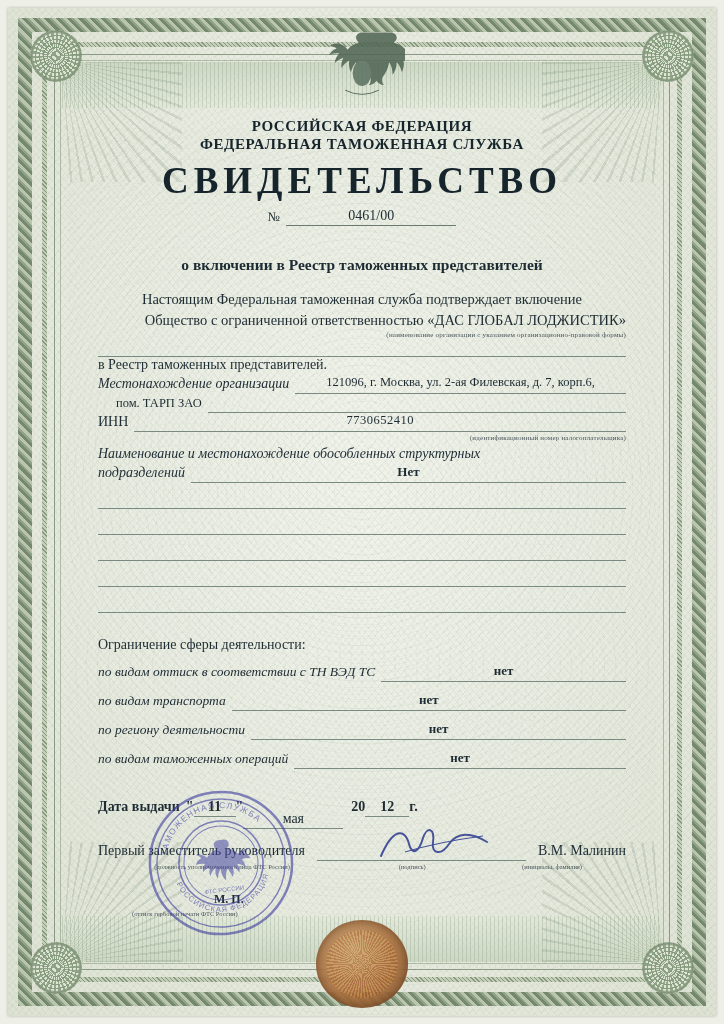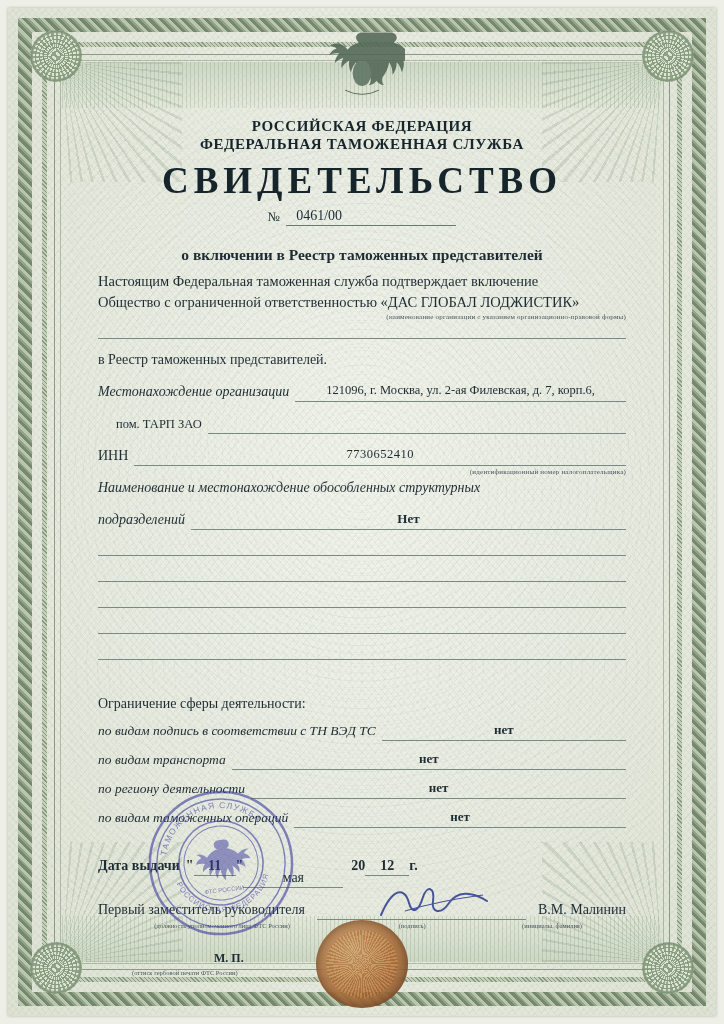--- a/index.html
+++ b/index.html
@@ -192,39 +192,41 @@
     align-items: flex-end;
     gap: 6px;
     margin-top: 6px;
   }
   .numrow .no {
     font-size: 13px;
     padding-bottom: 1px;
   }
   .numrow .val {
     min-width: 150px;
+    text-align: center;
     border-bottom: 1px solid #6a7a70;
     font-size: 14px;
     padding: 0 10px 1px;
   }
 
   .subtitle {
     text-align: center;
     font-weight: bold;
     font-size: 15.5px;
-    margin-top: 20px;
+    margin-top: 30px;
   }
 
   .para {
+    text-align: center;
     font-size: 14.5px;
-    margin-top: 8px;
+    margin-top: 16px;
     line-height: 1.35;
   }
   .orgname {
-    text-align: left;
+    text-align: right;
     font-size: 14.5px;
     margin-top: 2px;
   }
   .caption {
     text-align: right;
     font-size: 7px;
     color: #4a565c;
     letter-spacing: .2px;
     margin-top: 2px;
   }
@@ -232,21 +234,20 @@
   .rule-line {
     border-bottom: 1px solid #7a8a80;
     height: 0;
     margin-top: 17px;
   }
 
   .line-row {
     position: relative;
     display: flex;
     align-items: flex-end;
-    margin-top: 13px;
     font-size: 14px;
   }
   .line-row .lbl {
     white-space: nowrap;
     padding-right: 6px;
     padding-bottom: 2px;
   }
   .line-row .lbl.italic { font-style: italic; }
   .line-row .fill {
     flex: 1;
@@ -261,21 +262,21 @@
   .inn-val { letter-spacing: .5px; }
 
   .blankline {
     border-bottom: 1px solid #7a8a80;
     height: 0;
     margin-top: 25px;
   }
 
   .section-title {
     font-size: 14px;
-    margin-top: 36px;
+    margin-top: 24px;
   }
 
   .restr-row {
     display: flex;
     align-items: flex-end;
     margin-top: 10px;
     font-size: 13.5px;
   }
   .restr-row .lbl {
     font-style: italic;
@@ -506,21 +507,21 @@
 
       <div class="blankline"></div>
       <div class="blankline"></div>
       <div class="blankline"></div>
       <div class="blankline"></div>
       <div class="blankline"></div>
 
       <div class="section-title">Ограничение сферы деятельности:</div>
 
       <div class="restr-row">
-        <span class="lbl">по видам подпись в соответствии с ТН ВЭД ТС</span>
+        <span class="lbl">по видам оттиск в соответствии с ТН ВЭД ТС</span>
         <span class="fill">нет</span>
       </div>
       <div class="restr-row">
         <span class="lbl">по видам транспорта</span>
         <span class="fill">нет</span>
       </div>
       <div class="restr-row">
         <span class="lbl">по региону деятельности</span>
         <span class="fill">нет</span>
       </div>

